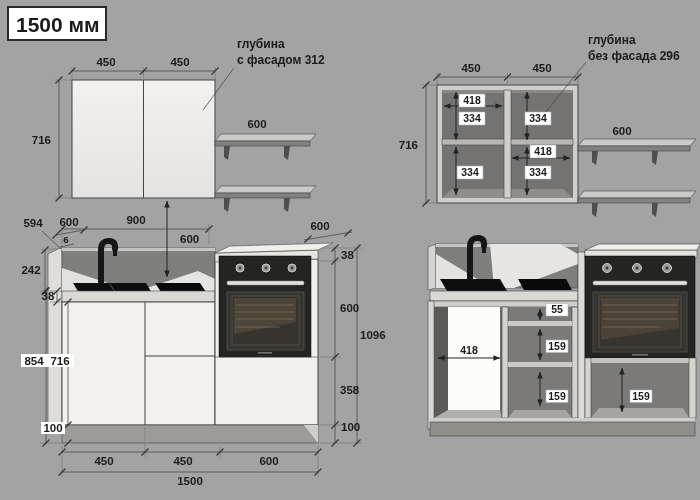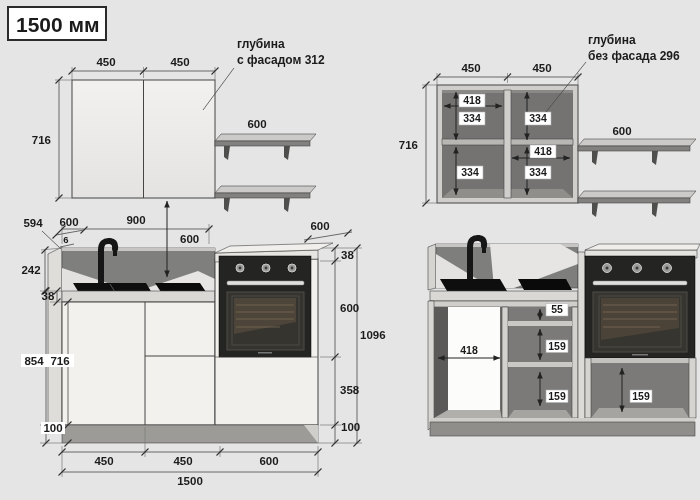--- a/index.html
+++ b/index.html
@@ -1,16 +1,16 @@
 <!DOCTYPE html>
 <html><head>
 <meta charset="utf-8">
 <style>
   html,body{margin:0;padding:0;background:#fff;}
-  .stage{position:relative;width:700px;height:500px;background:#e5e5e5;overflow:hidden;
+  .stage{position:relative;width:700px;height:500px;background:#a3a3a3;overflow:hidden;
          font-family:"Liberation Sans",sans-serif;}
   svg text{font-family:"Liberation Sans",sans-serif;font-weight:bold;fill:#1b1b1b;}
   .ttl{font-size:21px;}
   .note{font-size:12px;}
   .dim{font-size:11.5px;}
   .dim-s{font-size:9.5px;}
   .boxlbl{font-size:10.5px;}
   .dimline{stroke:#4a4a4a;stroke-width:0.8;fill:none;}
   .extline{stroke:#787878;stroke-width:0.7;fill:none;}
   .tick{stroke:#333;stroke-width:1.1;fill:none;}

